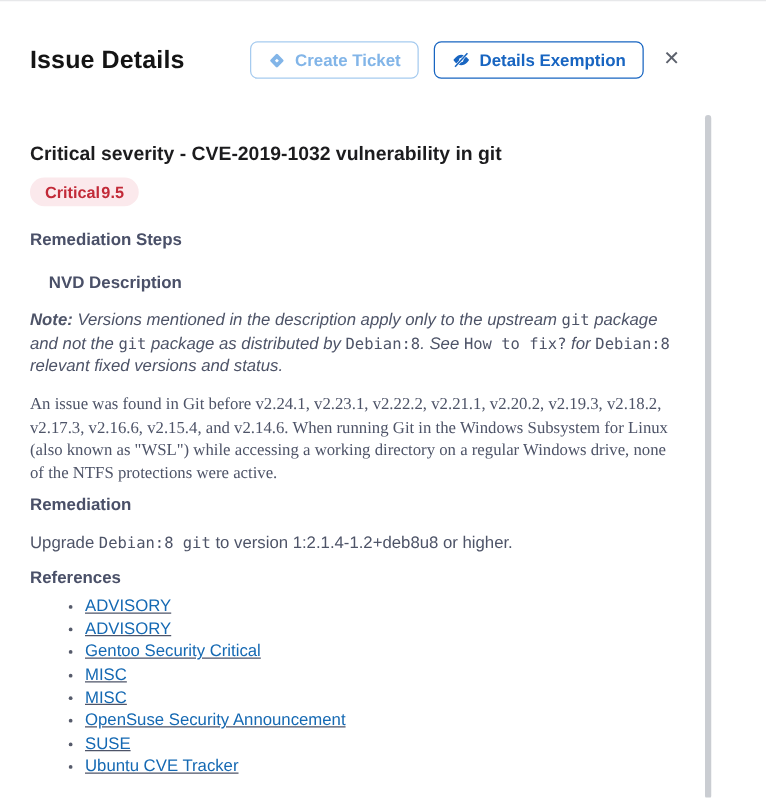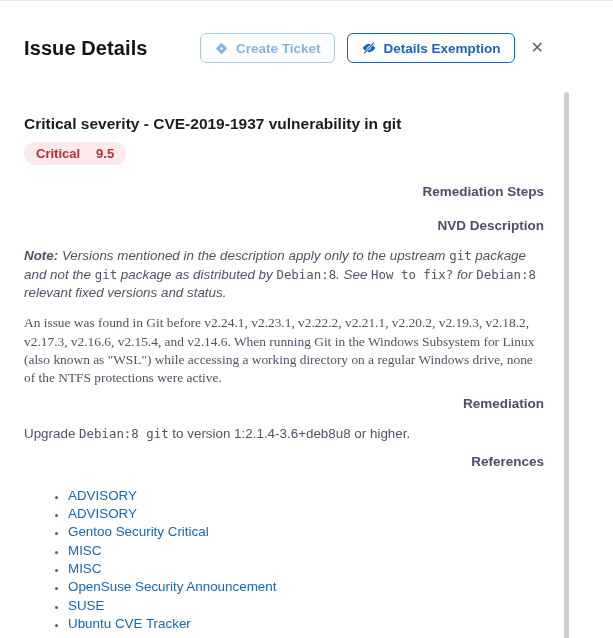--- a/index.html
+++ b/index.html
@@ -51,48 +51,49 @@
   }
 
   
   .content { padding: 0 26px 0 24px; font-size: 13.4px; }
   .issue-title {
     margin: 51px 0 0; font-size: 15.5px; line-height: 19px;
     font-weight: 700; color: #1c1c1e;
   }
   .badge-row { margin-top: 9px; }
   .severity-badge {
-    display: inline-flex; align-items: center; gap: 16px;
+    display: inline-flex; align-items: center; gap: 1px;
     height: 23px; padding: 0 12px; border-radius: 12px;
     background: var(--critical-bg, #FBE9EC);
     color: var(--critical-red, #C22A38);
     font-size: 13px; font-weight: 700;
   }
   h3 {
     margin: 0; font-size: 13.5px; line-height: 16px;
-    font-weight: 700; color: var(--heading-slate, #4A5068); text-align: right;
+    font-weight: 700; color: var(--heading-slate, #4A5068);
   }
   .h-rem-steps { margin-top: 19px; }
   .h-nvd       { margin-top: 18px; margin-left: 15px; }
   .h-remed     { margin-top: 8px; }
   .h-refs      { margin-top: 11px; }
   p { margin: 0; }
   .note { margin-top: 13px; line-height: 18.7px; }
   .desc { margin-top: 11px; line-height: 18.4px; font-family: Liberation Serif, serif; }
   .upgrade { margin-top: 13px; line-height: 18px; }
   .seg-bold-italic { font-style: italic; font-weight: 700; }
   .seg-italic { font-style: italic; }
   .seg-plain { }
   .seg-code {
     font-family: "DejaVu Sans Mono", "Liberation Mono", monospace;
     font-style: normal; font-size: 12.4px;
   }
   .refs {
-    margin: 17px 0 0; padding: 0 0 0 44px;
+    margin: 6px 0 0; padding: 0 0 0 44px;
     list-style: disc;
+    text-decoration: underline;
   }
   .refs li { line-height: 18.3px; color: #565b6b; }
   .refs li::marker { color: #565b6b; font-size: 11px; }
   .ref-link {
     color: var(--link-blue, #1569B3); text-decoration: none; cursor: pointer;
   }
 
   
   .scrollbar-thumb {
     position: absolute; right: 1px; top: 91px; bottom: 0;
@@ -128,40 +129,40 @@
           <line x1="4.6" y1="20.2" x2="19.4" y2="3.8" stroke="currentColor" stroke-width="1.8"></line>
         </svg>
       </span>
       <span>Details Exemption</span>
     </button>
 
     <button class="close-btn">✕</button>
   </div>
 
   <div class="content">
-    <h2 class="issue-title">Critical severity - CVE-2019-1937 vulnerability in git</h2>
+    <h2 class="issue-title">Critical severity - CVE-2019-1032 vulnerability in git</h2>
 
     <div class="badge-row">
       <span class="severity-badge">
         <span>Critical</span>
         <span>9.5</span>
       </span>
     </div>
 
     <h3 class="h-rem-steps">Remediation Steps</h3>
 
     <h3 class="h-nvd">NVD Description</h3>
 
     <p class="note"><span class="seg-bold-italic">Note:</span><span class="seg-italic"> Versions mentioned in the description apply only to the upstream </span><span class="seg-code">git</span><span class="seg-italic"> package and not the </span><span class="seg-code">git</span><span class="seg-italic"> package as distributed by </span><span class="seg-code">Debian:8</span><span class="seg-italic">. See </span><span class="seg-code">How to fix?</span><span class="seg-italic"> for </span><span class="seg-code">Debian:8</span><span class="seg-italic"> relevant fixed versions and status.</span></p>
 
     <p class="desc">An issue was found in Git before v2.24.1, v2.23.1, v2.22.2, v2.21.1, v2.20.2, v2.19.3, v2.18.2, v2.17.3, v2.16.6, v2.15.4, and v2.14.6. When running Git in the Windows Subsystem for Linux (also known as "WSL") while accessing a working directory on a regular Windows drive, none of the NTFS protections were active.</p>
 
     <h3 class="h-remed">Remediation</h3>
 
-    <p class="upgrade"><span class="seg-plain">Upgrade </span><span class="seg-code">Debian:8 git</span><span class="seg-plain"> to version 1:2.1.4-3.6+deb8u8 or higher.</span></p>
+    <p class="upgrade"><span class="seg-plain">Upgrade </span><span class="seg-code">Debian:8 git</span><span class="seg-plain"> to version 1:2.1.4-1.2+deb8u8 or higher.</span></p>
 
     <h3 class="h-refs">References</h3>
 
     <ul class="refs">
 
         <li><a class="ref-link">ADVISORY</a></li>
 
         <li><a class="ref-link">ADVISORY</a></li>
 
         <li><a class="ref-link">Gentoo Security Critical</a></li>

